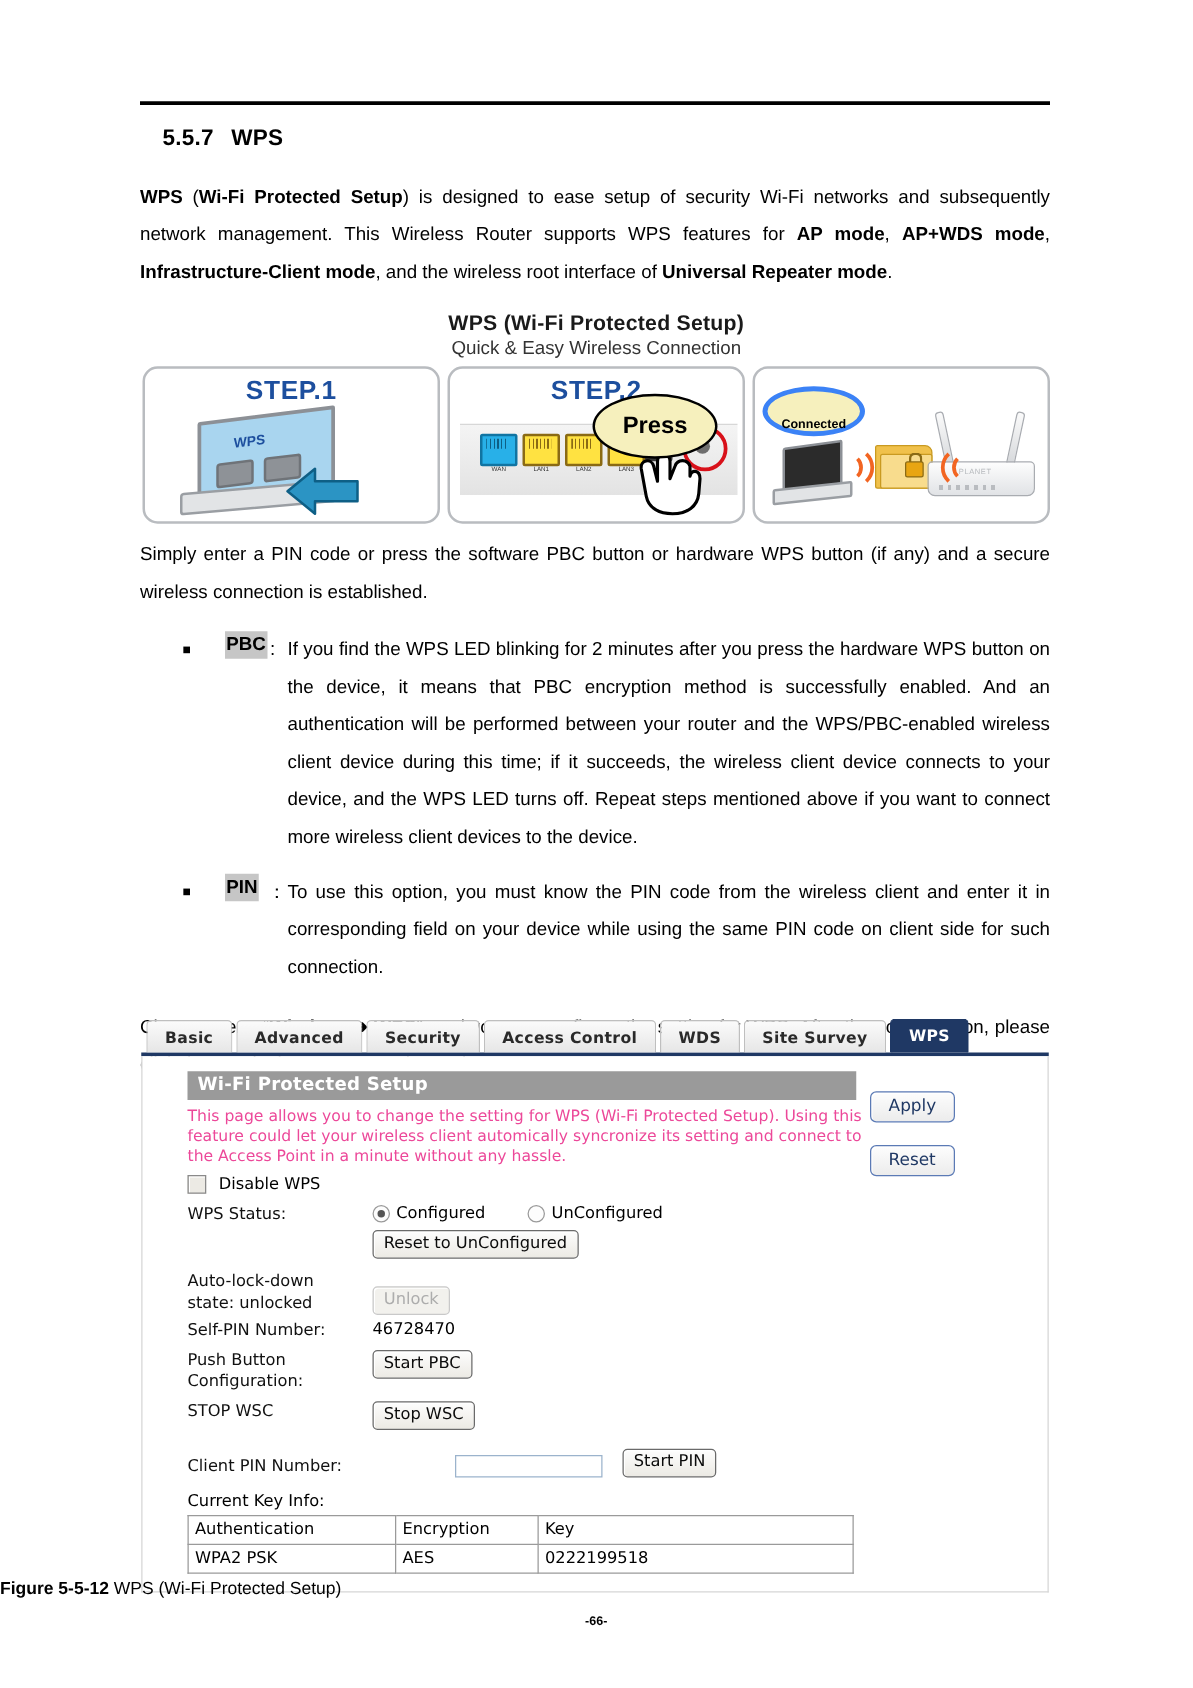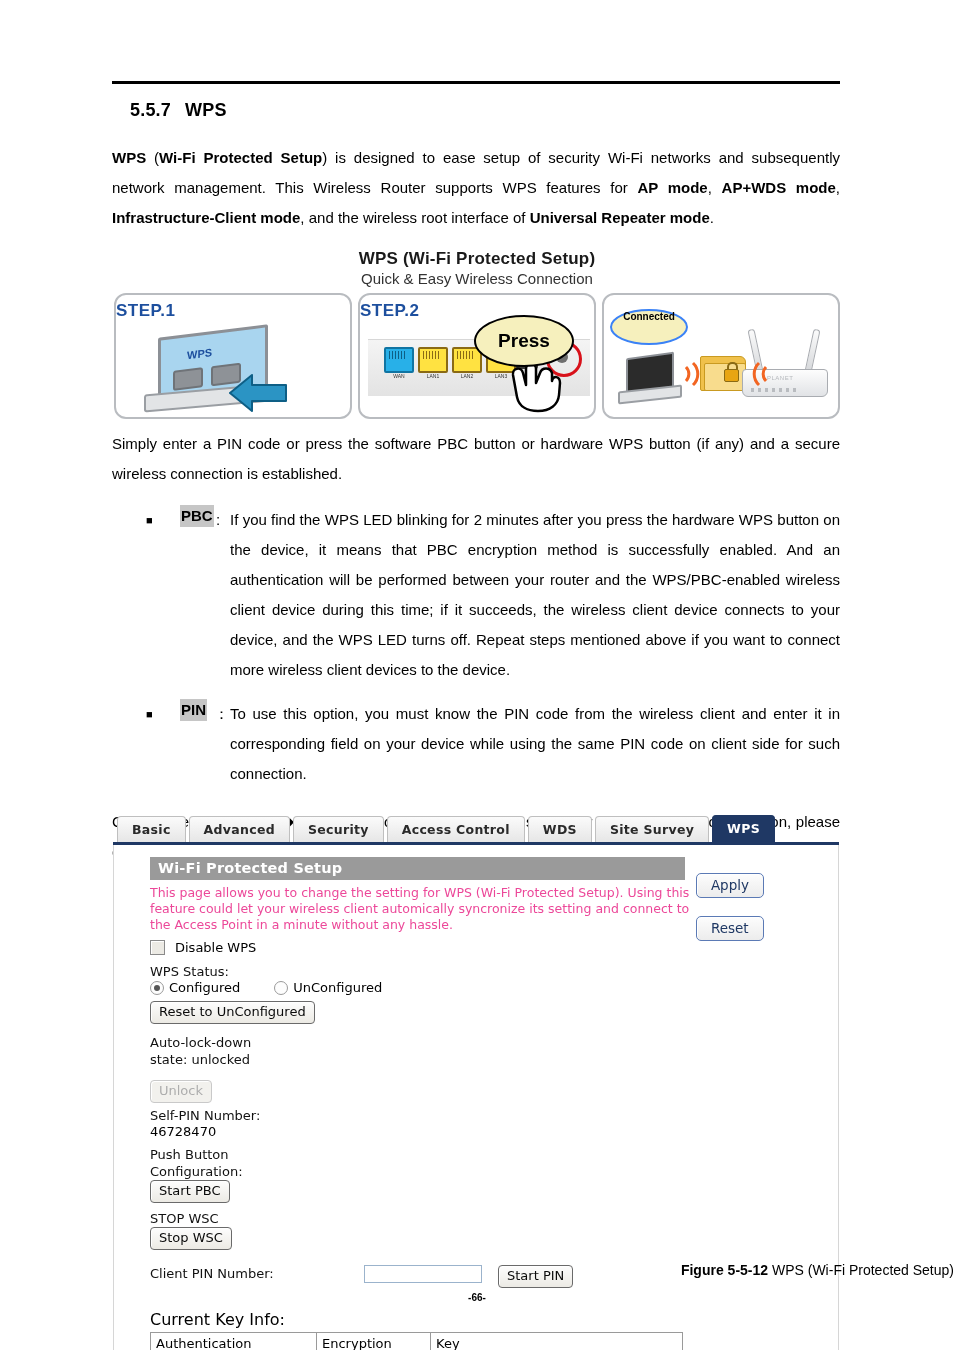--- a/index.html
+++ b/index.html
@@ -83,22 +83,22 @@
     width: 238px;
     height: 122px;
     border: 2px solid #b9bcc0;
     border-radius: 12px;
     background: #ffffff;
     overflow: hidden;
   }
   .step-label {
     position: absolute;
     top: 6px; left: 0; right: 0;
-    text-align: left;
-    font-size: 17px;
+    text-align: center;
+    font-size: 21px;
     font-weight: bold;
     color: #1d4f9e;
     letter-spacing: 0.5px;
     z-index: 4;
   }
   .bubble {
     position: absolute;
     background: #f6f0bd;
     border: 2px solid #000;
     border-radius: 50%;
@@ -319,23 +319,23 @@
     width: 5px; height: 42px;
     background: linear-gradient(#fbfbfb,#d6d8db);
     border: 1.2px solid #a9acb1;
     border-radius: 3px;
   }
   .conn-bubble {
     position: absolute;
     left: 6px; top: 14px;
     width: 74px; height: 32px;
     background: #f6f0bd;
-    border: 2px solid #3b82f6;
+    border: 4px solid #3b82f6;
     border-radius: 50%;
-    display: flex; align-items: flex-start; justify-content: center;
+    display: flex; align-items: flex-end; justify-content: center;
     font-size: 10px; font-weight: bold;
     z-index: 6;
   }
 
   
   ul.bul {
     list-style: none;
     margin: 0 0 18px 0;
     padding: 0;
   }
@@ -438,21 +438,20 @@
     width: 13px; height: 13px;
     border: 1px solid #8a8a8a;
     background: #eceae4;
     box-shadow: inset 1px 1px 0 #fff;
   }
   .chk-lbl { font-size: 13px; }
 
   .frow {
     display: flex;
     margin-top: 8px;
-    flex-direction: column;
   }
   .flabel {
     width: 148px;
     font-size: 13px;
     line-height: 17px;
     flex: none;
     color: #111;
   }
   .fctl {
     flex: 1;
@@ -511,49 +510,49 @@
   .txtinput {
     width: 118px;
     height: 18px;
     border: 1px solid #9bb3cc;
     background: #ffffff;
     vertical-align: middle;
     box-sizing: border-box;
   }
   .pinrow {
     display: flex;
-    align-items: flex-start;
+    align-items: flex-end;
     margin-top: 15px;
   }
   .pinrow .flabel { width: 214px; }
   .pinrow .gap { width: 16px; }
   .keylabel {
-    font-size: 16px;
-    margin-top: 22px;
+    font-size: 13px;
+    margin-top: 12px;
   }
   table.keytbl {
     border-collapse: collapse;
     margin-top: 3px;
     width: 533px;
     border: 1px solid #9a9a9a;
   }
   table.keytbl td {
     border: 1px solid #9a9a9a;
     font-size: 13px;
     padding: 2px 5px 3px 5px;
     height: 17px;
   }
   table.keytbl td.c1 { width: 155px; }
   table.keytbl td.c2 { width: 103px; }
 
   .fig-caption {
     position: absolute;
     left: 0; right: 0;
     top: 1262px;
-    text-align: right;
+    text-align: left;
     font-size: 14px;
   }
   .fig-caption b { font-weight: bold; }
   .page-num {
     position: absolute;
     left: 0; right: 0;
     top: 1292px;
     text-align: center;
     font-size: 10px;
     font-weight: bold;

